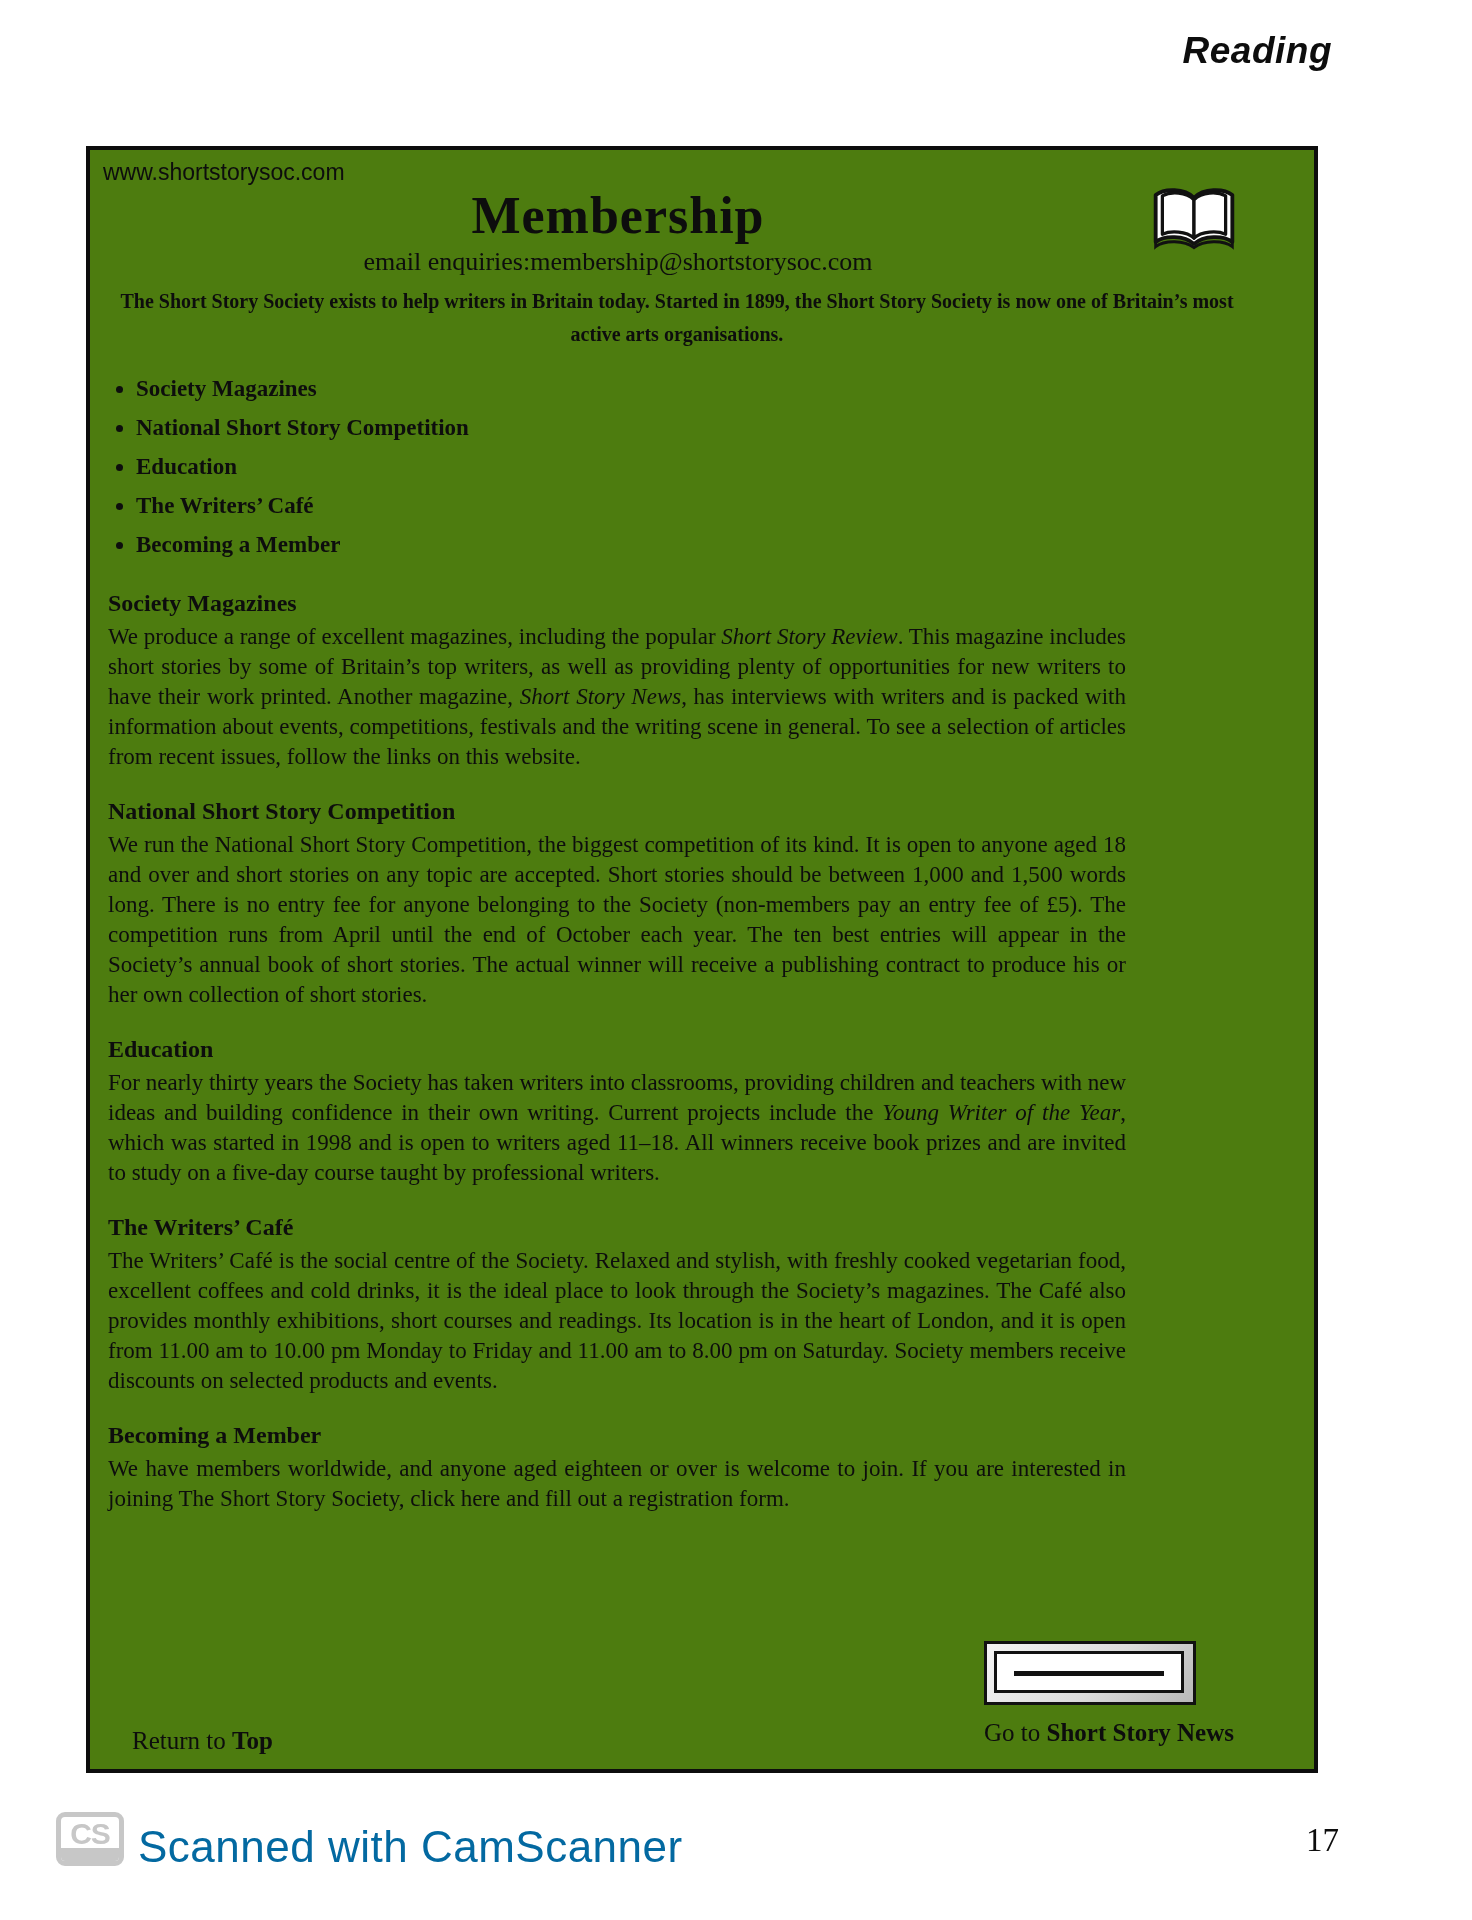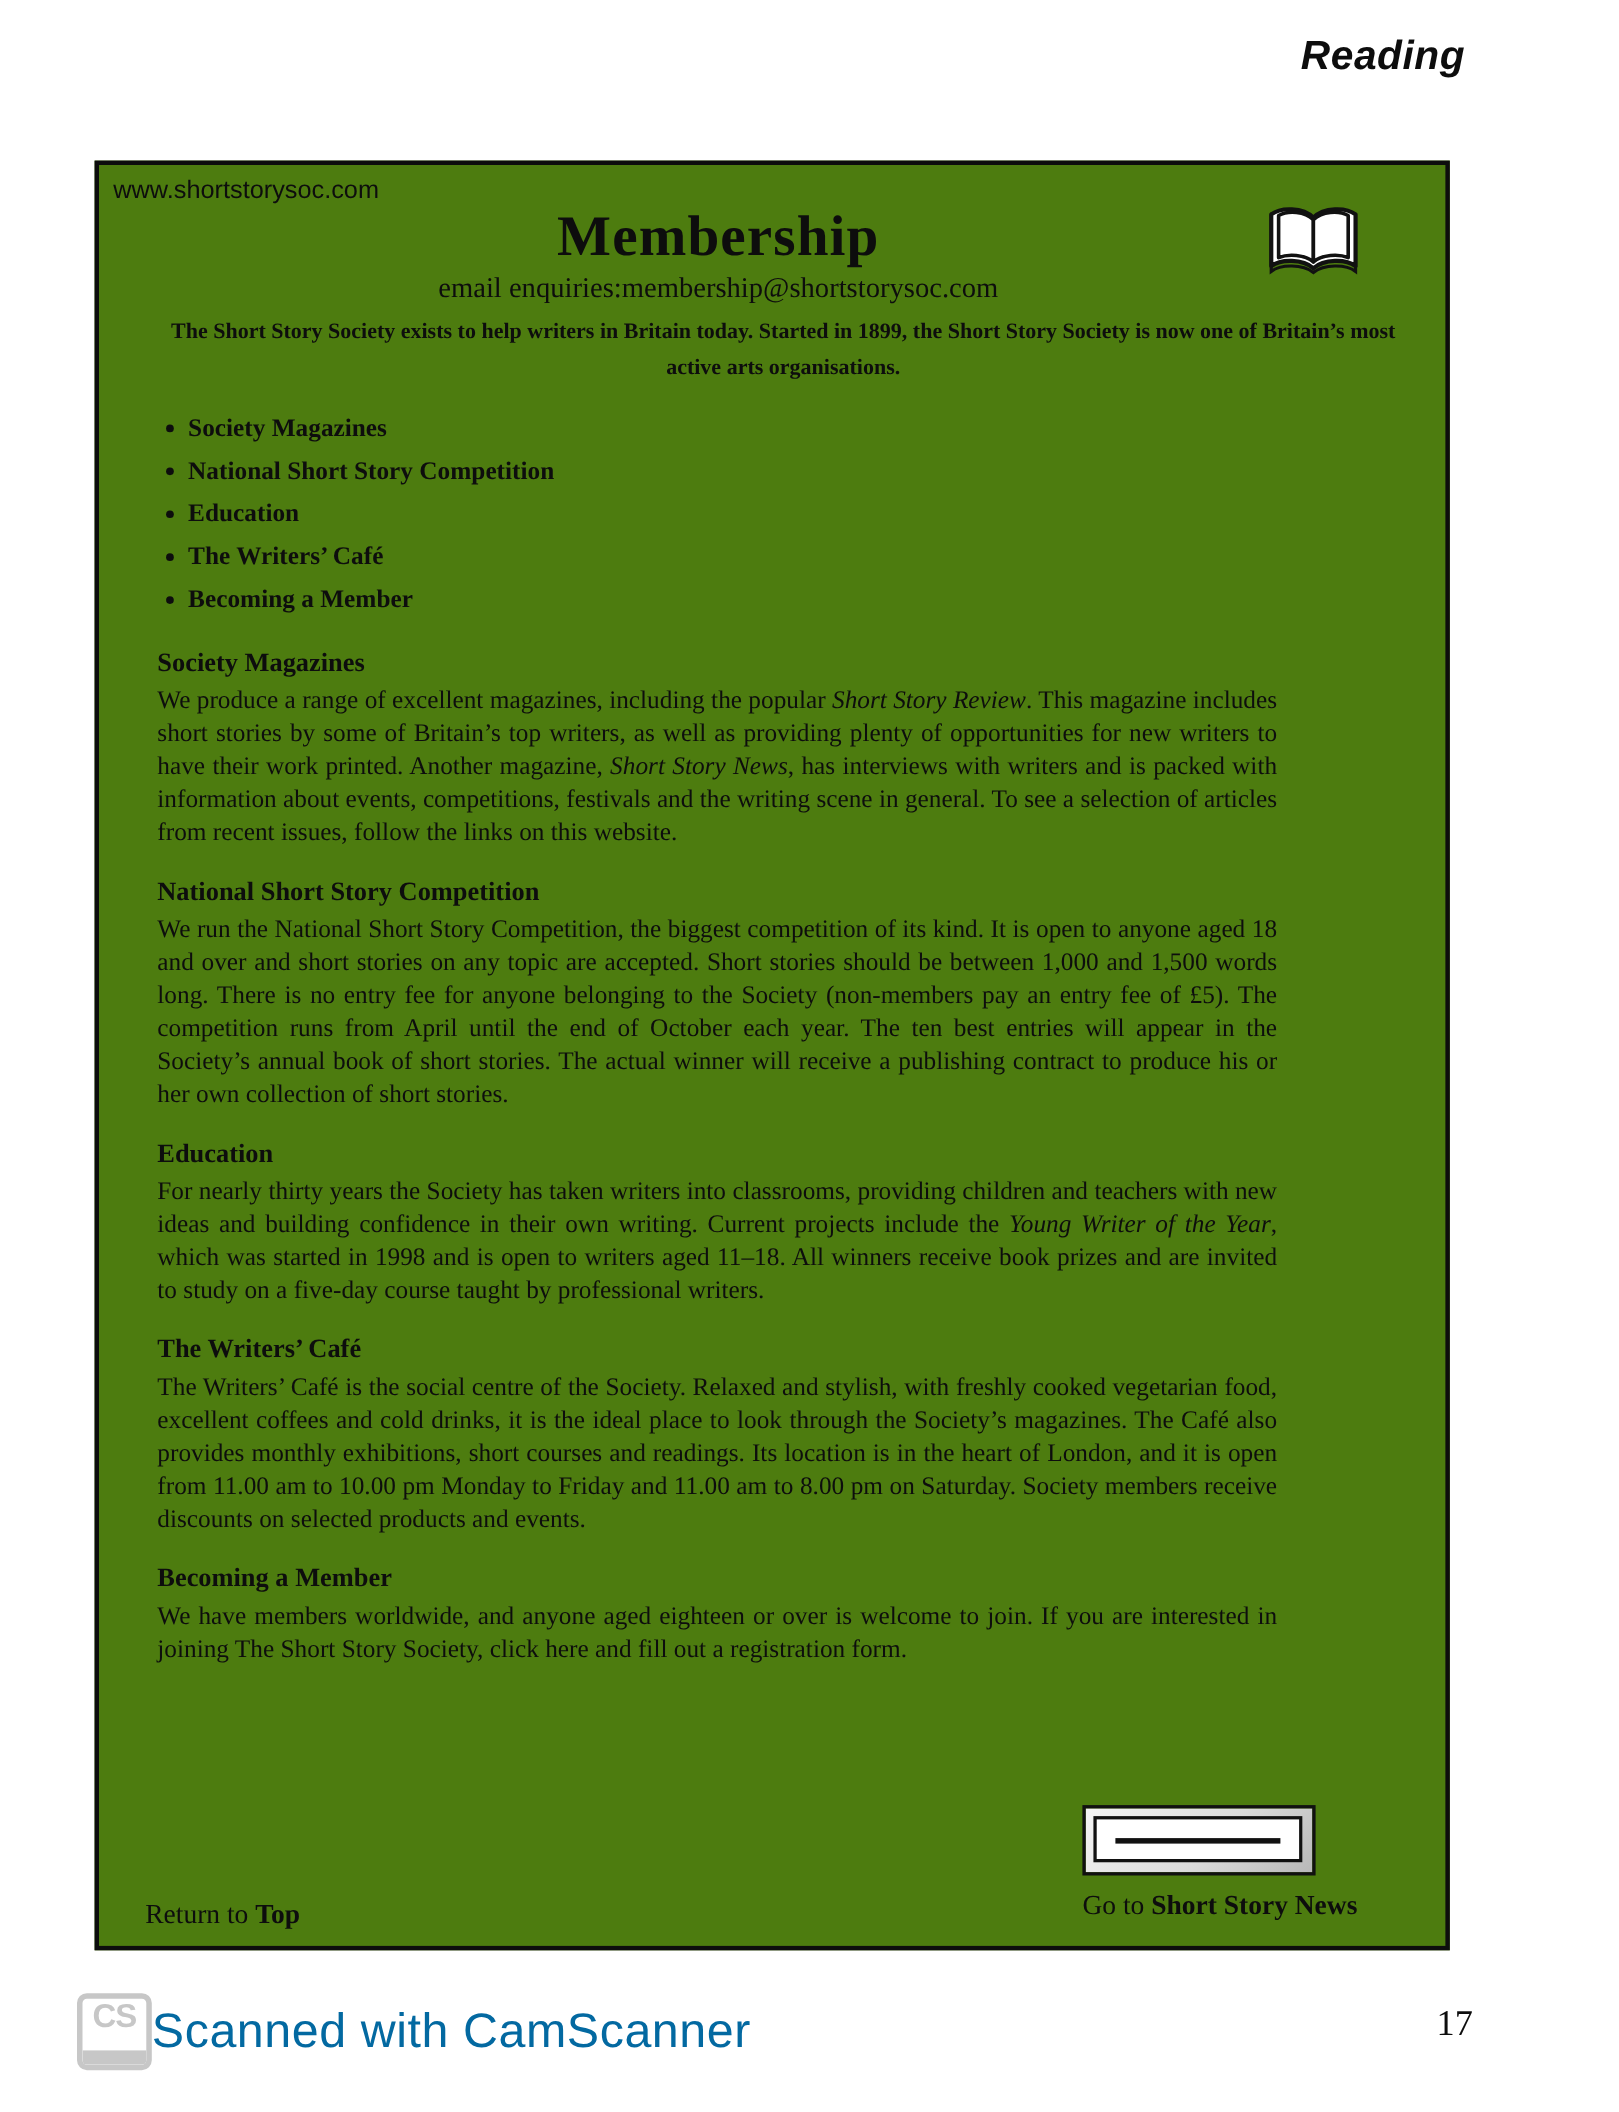--- a/index.html
+++ b/index.html
@@ -13,21 +13,21 @@
     font-size:37px;letter-spacing:0.5px;
   }
   .box{
     position:absolute;left:86px;top:146px;width:1232px;height:1627px;
     border:4px solid #0d0d0d;box-sizing:border-box;background:#4d7c0f;
   }
   .url{
     font-family:"Liberation Sans", sans-serif;font-size:23px;
     margin:9px 0 0 13px;
   }
-  .content{padding:0 0 0 32px;width:1020px;margin-left:21px;}
+  .content{padding:0 0 0 18px;width:1020px;}
   .title{
     text-align:center;font-size:52px;font-weight:bold;margin-top:0px;
     letter-spacing:1px;
   }
   .email{text-align:center;font-size:26px;margin-top:2px;}
   .intro{
     font-weight:bold;font-size:20px;line-height:33px;text-align:center;
     width:1150px;margin:8px 0 0 -6px;
   }
   .menu{
@@ -57,21 +57,21 @@
     border:3px solid #111;display:flex;align-items:center;justify-content:center;
   }
   .btn-line{width:150px;height:5px;background:#111;margin-top:2px;}
   .goto{
     position:absolute;right:80px;bottom:22px;font-size:25px;cursor:pointer;
   }
   .return{
     position:absolute;left:42px;bottom:14px;font-size:25px;cursor:pointer;
   }
   .cs-logo{
-    position:absolute;left:70px;top:1812px;width:68px;height:70px;
+    position:absolute;left:56px;top:1812px;width:68px;height:54px;
     border:5px solid #c7c7c7;border-radius:9px;box-sizing:border-box;background:#fff;
     overflow:hidden;
   }
   .cs-text{
     color:#c7c7c7;font-family:"Liberation Sans", sans-serif;font-weight:bold;
     font-size:30px;text-align:center;line-height:34px;letter-spacing:-1px;
   }
   .cs-band{position:absolute;left:0;right:0;bottom:0;height:13px;background:#c7c7c7;}
   .watermark{
     position:absolute;left:138px;top:1822px;

